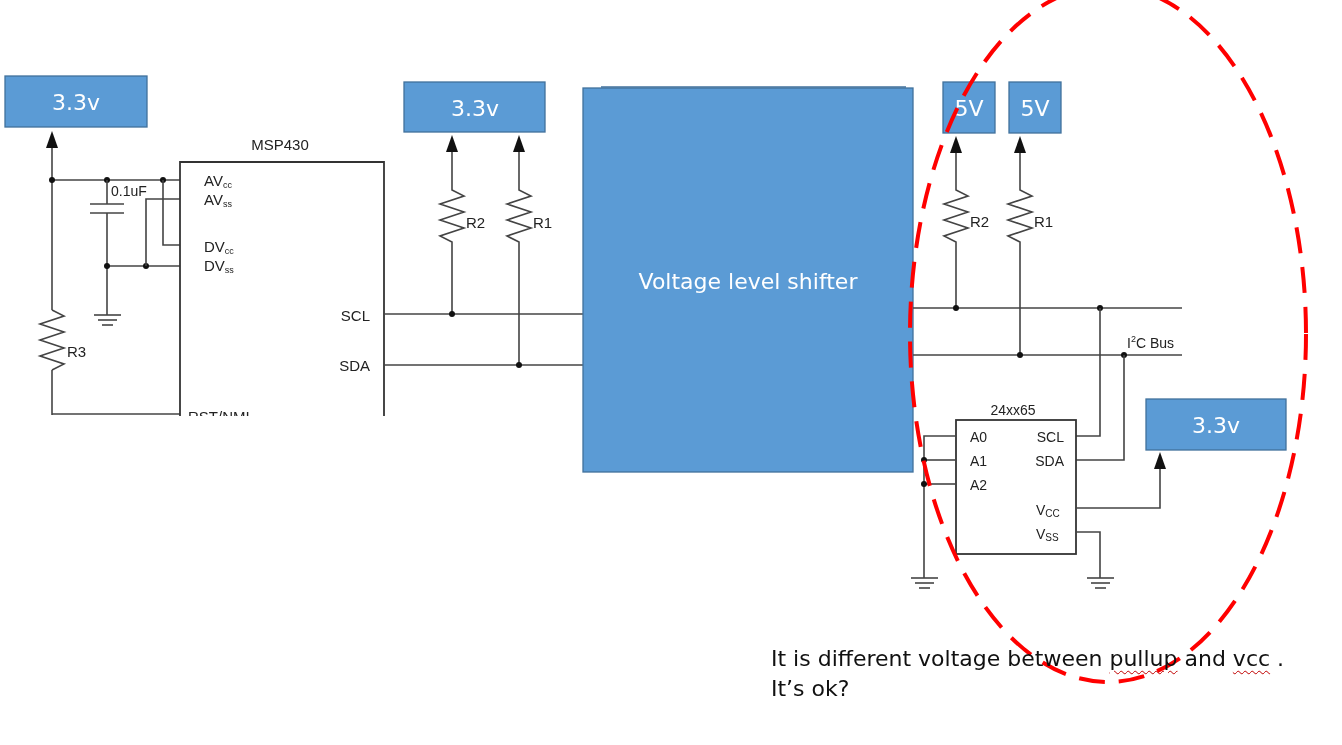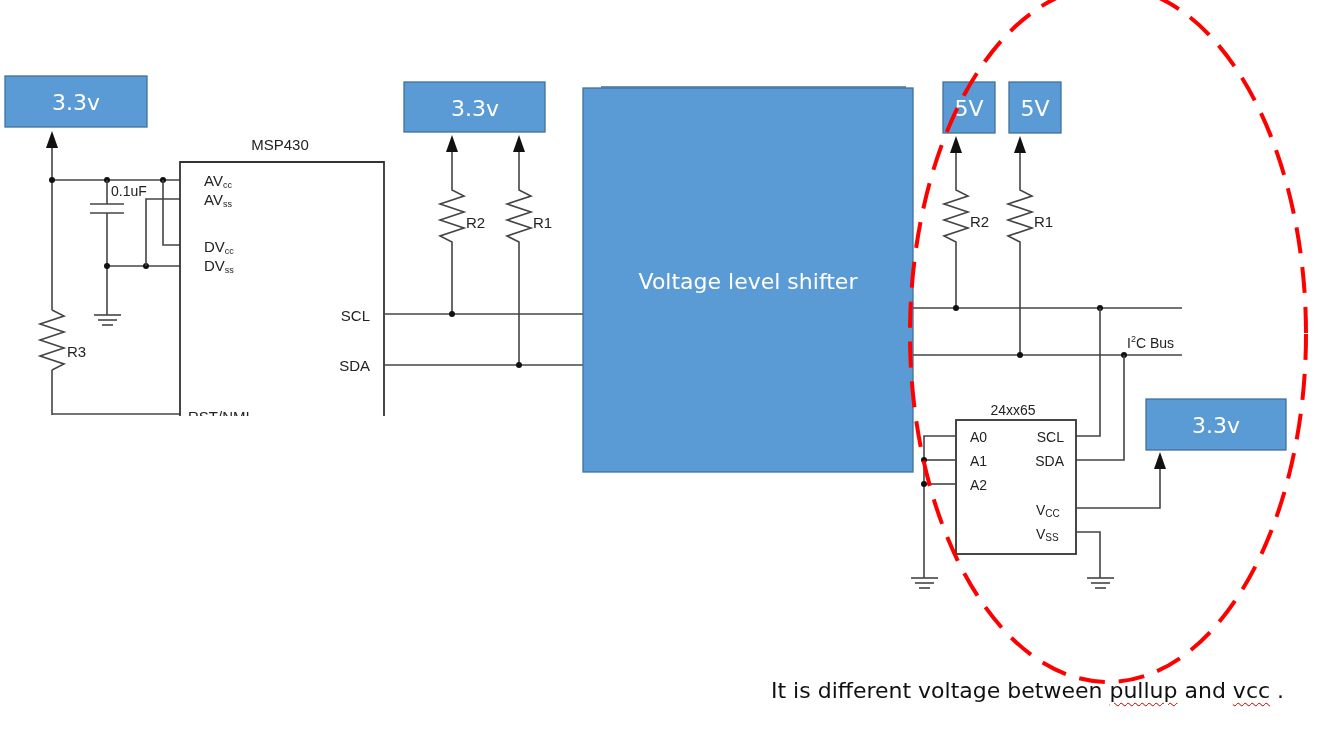--- a/index.html
+++ b/index.html
@@ -3,21 +3,21 @@
 <meta charset="utf-8">
 <style>
   html, body { margin:0; padding:0; background:#ffffff; }
   body { width:1342px; height:745px; position:relative; overflow:hidden; font-family:"Liberation Sans", sans-serif; }
   svg { position:absolute; left:0; top:0; }
   .wire { stroke:#444; stroke-width:1.6; fill:none; }
   .dot { fill:#111; }
   .lbl { font-family:"Liberation Sans", sans-serif; fill:#222; }
   .vbox { fill:#5b9bd5; stroke:#41719c; stroke-width:1.3; }
   .vtxt { font-family:"DejaVu Sans", sans-serif; fill:#ffffff; }
-  .note { position:absolute; left:771px; top:676px; font-family:"DejaVu Sans", sans-serif; font-size:22px; line-height:30px; color:#111; }
+  .note { position:absolute; left:771px; top:644px; font-family:"DejaVu Sans", sans-serif; font-size:22px; line-height:30px; color:#111; }
   .squig { text-decoration: underline wavy #c00000; text-decoration-thickness:1px; text-underline-offset:4px; }
 </style>
 </head>
 <body>
 
 <svg width="1342" height="745" viewBox="0 0 1342 745">
   <defs>
     <marker id="arr" viewBox="0 0 10 10" refX="5" refY="0" markerWidth="10" markerHeight="12" orient="auto"></marker>
   </defs>
 
@@ -164,13 +164,14 @@
   <g>
     <rect class="vbox" x="1146" y="399" width="140" height="51"></rect>
     <text class="vtxt" x="1216" y="433" font-size="22" text-anchor="middle">3.3v</text>
   </g>
 
   <ellipse id="highlight" cx="1108" cy="334" rx="198" ry="348" fill="none" stroke="#ff0000" stroke-width="4" stroke-dasharray="26 14"></ellipse>
 </svg>
 
 <div class="note">
   <div><span>It is different voltage between </span><span class="squig">pullup</span><span> and </span><span class="squig">vcc</span><span> .</span></div>
+  <div>It’s ok?</div>
 </div>
 
 </body></html>

